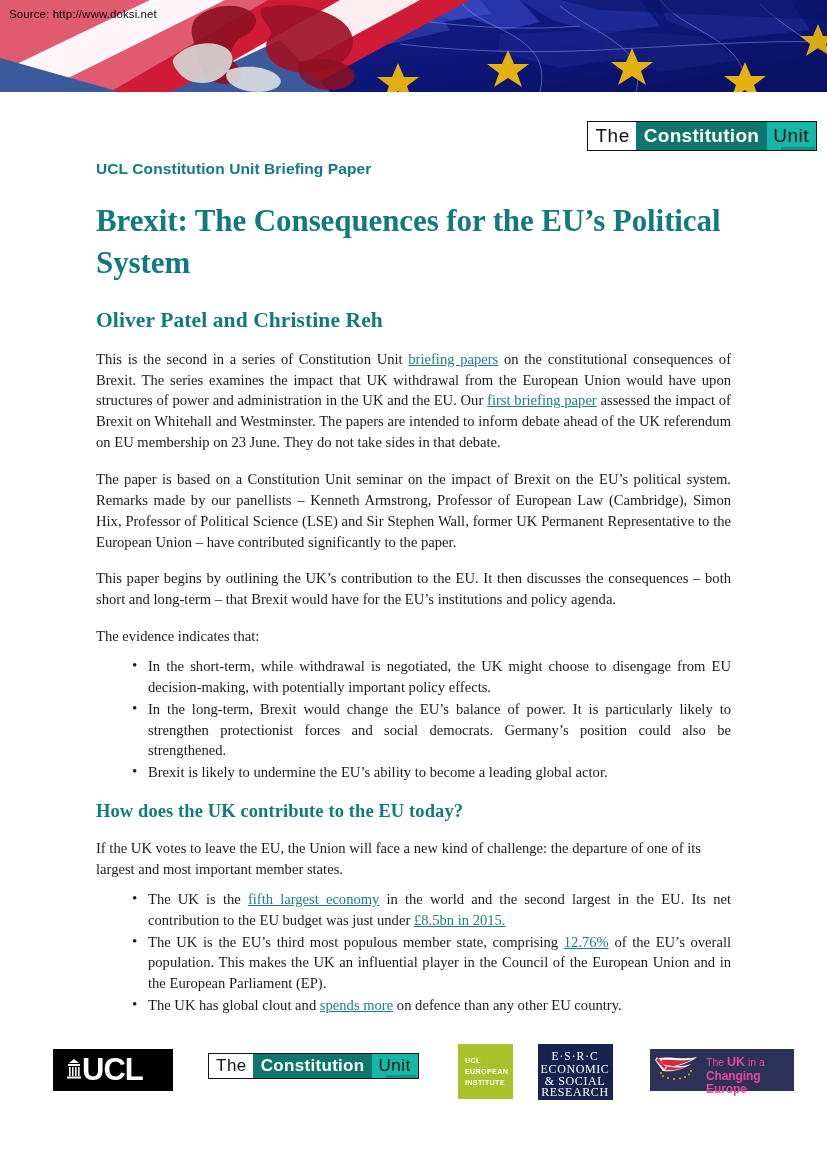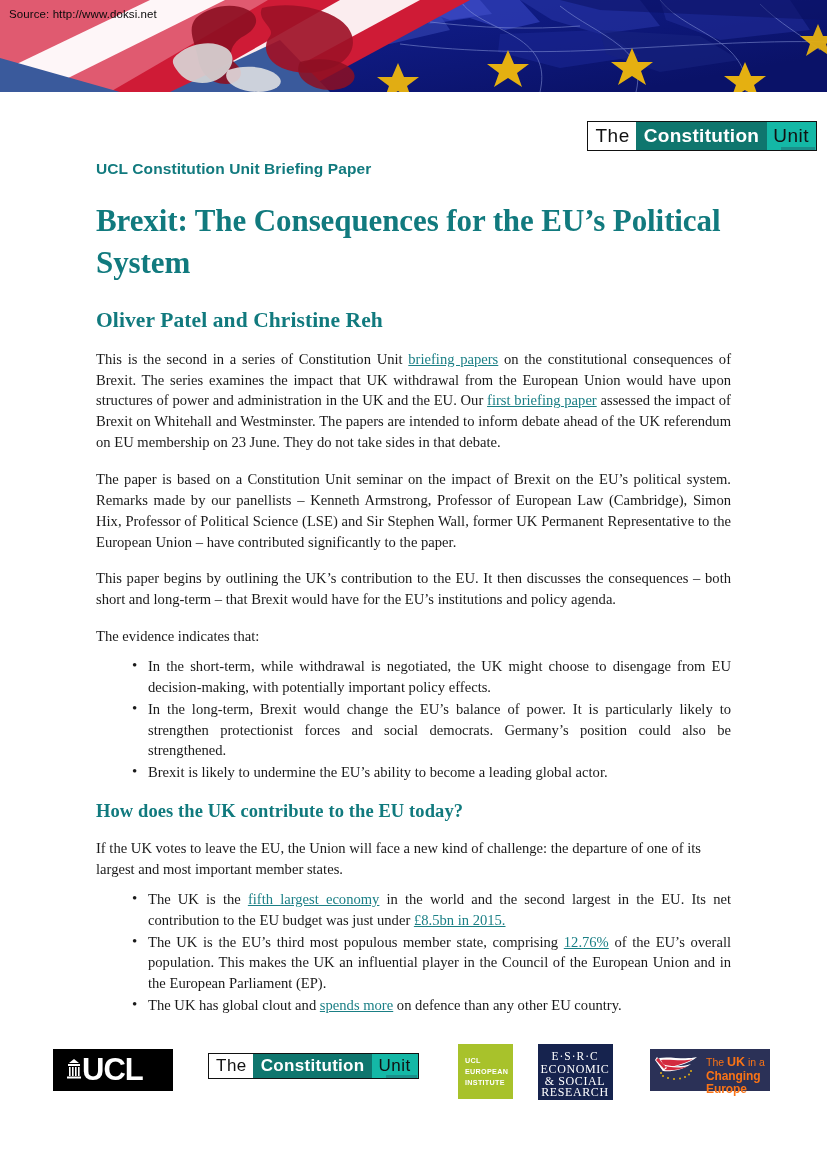--- a/index.html
+++ b/index.html
@@ -256,26 +256,26 @@
     font-size: 12px;
     letter-spacing: 0.6px;
     line-height: 10.5px;
     margin-top: 1px;
   }
 
   .logo-ukce {
     position: absolute;
     left: 650px;
     top: 5px;
-    width: 120px;
+    width: 144px;
     height: 42px;
     background: #2b3157;
     box-sizing: border-box;
     font-family: "Liberation Sans", sans-serif;
-    color: #f97316;
+    color: #ec4899;
   }
   .logo-ukce .ukce-text {
     position: absolute;
     left: 56px;
     top: 7px;
     font-size: 11px;
     line-height: 13.5px;
     text-align: left;
   }
   .logo-ukce .ukce-text .l1 { font-size: 10.5px; }

